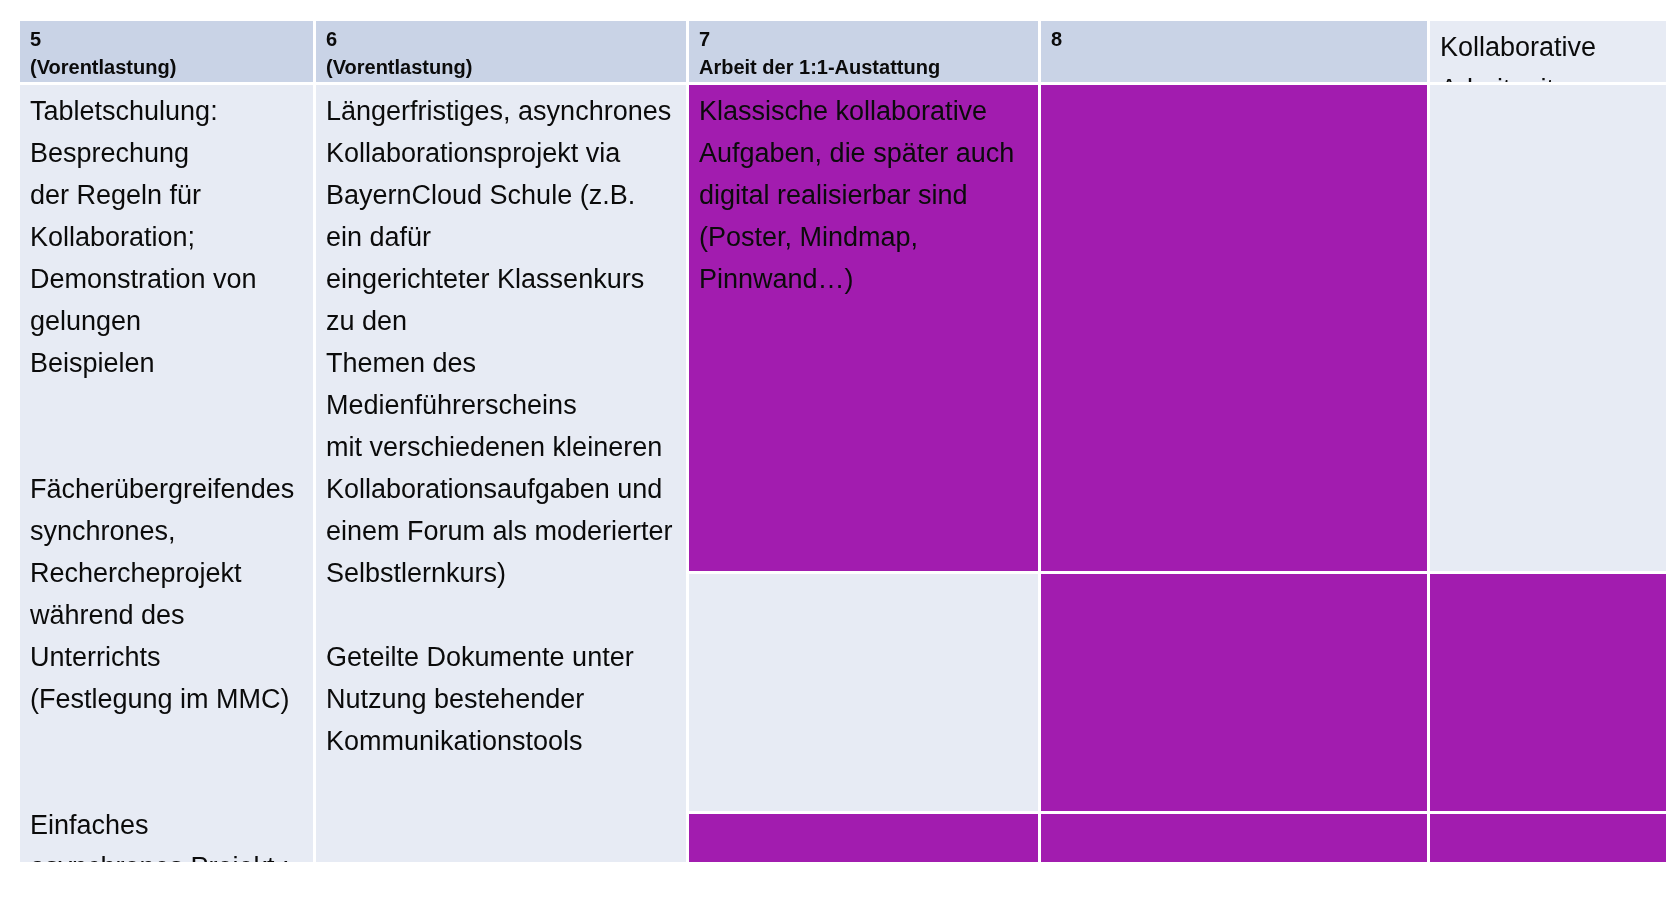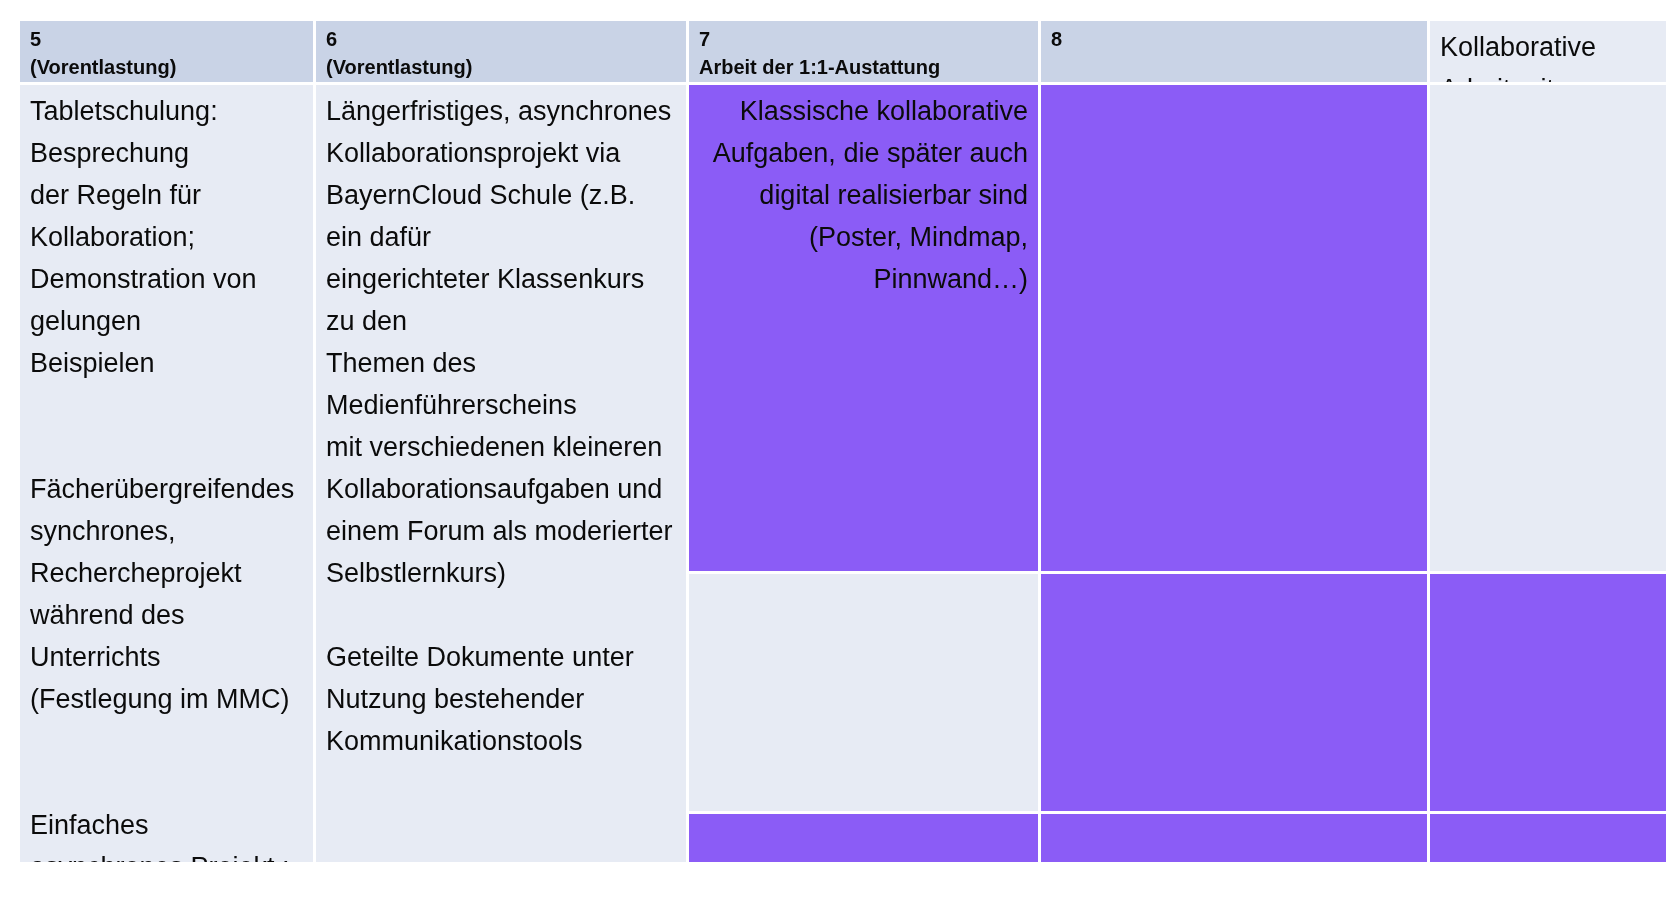--- a/index.html
+++ b/index.html
@@ -34,22 +34,21 @@
     font-weight: bold;
     font-size: 20px;
     line-height: 28px;
     padding: 4px 10px 0 10px;
     white-space: pre-wrap;
   }
   .cell--light {
     background: #e7ebf4;
   }
   .cell--dark {
-    background: #8b5cf6;
-    text-align: right;
+    background: #a21caf;
   }
   .cell--body {
     font-size: 27px;
     line-height: 42px;
     padding: 5px 10px 0 10px;
     white-space: pre-wrap;
   }
   .span3 {
     grid-row: 2 / span 3;
   }

